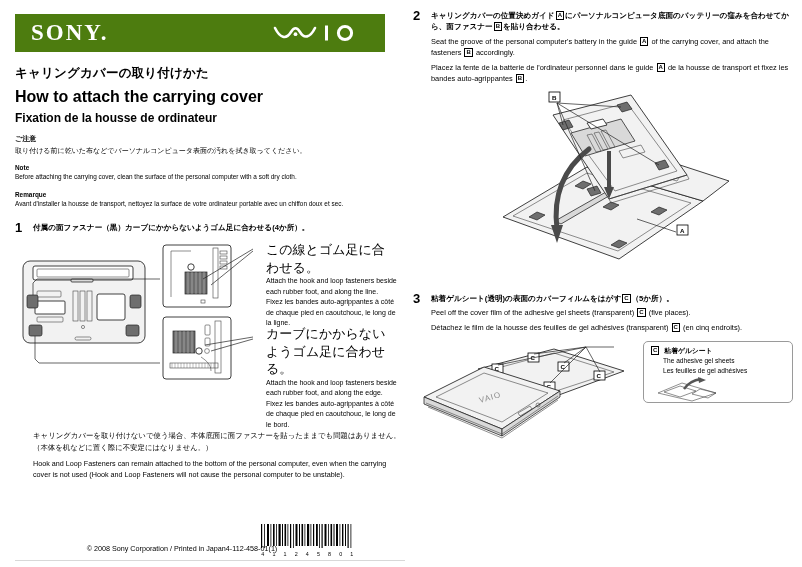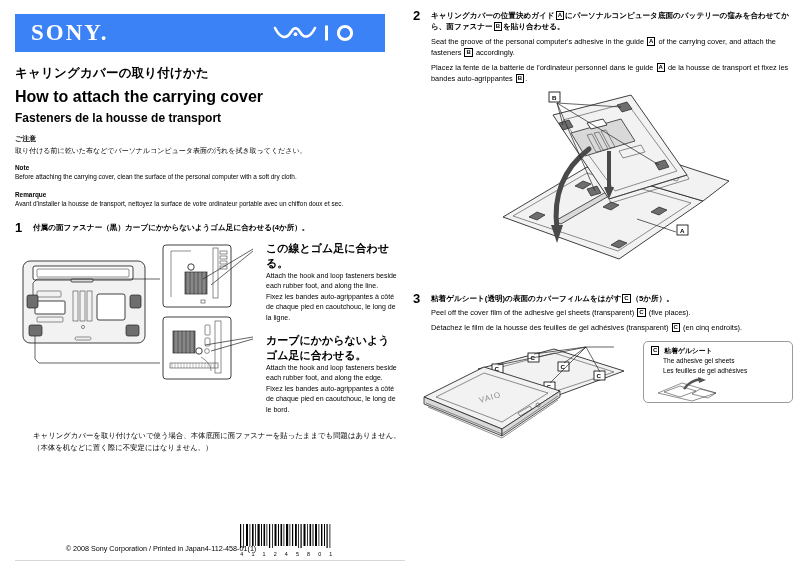--- a/index.html
+++ b/index.html
@@ -24,21 +24,21 @@
 
   
   .col-left { position: absolute; left: 15px; top: 14px; width: 390px; }
   .col-right { position: absolute; left: 413px; top: 10px; width: 380px; }
 
   
   .banner {
     position: relative;
     width: 370px;
     height: 38px;
-    background: #3b82f6;
+    background: #4d7c0f;
     display: flex;
     align-items: center;
     justify-content: space-between;
     padding: 0 16px;
     box-sizing: border-box;
   }
   .sony-word {
     color: #fff;
     font-family: "Liberation Serif", serif;
     font-weight: bold;
@@ -109,39 +109,39 @@
     padding: 0 1px;
     vertical-align: 1px;
     margin: 0 1px;
     font-family: "Liberation Sans", sans-serif;
   }
 
   
   .fig1 { position: relative; width: 390px; height: 165px; margin-top: 6px; }
   .callout-text { position: absolute; width: 132px; }
   .callout-title {
-    font-size: 11px;
-    font-weight: bold;
+    font-size: 13px;
+    font-weight: normal;
     line-height: 1.35;
   }
   .callout-body {
     font-size: 7px;
     line-height: 1.5;
   }
 
   
   .tail { margin-top: 26px; margin-left: 18px; width: 372px; }
   .tail .p-ja { font-size: 7.4px; line-height: 1.6; }
   .tail .p-en { font-size: 7.2px; line-height: 1.5; margin-top: 5px; }
   .tail .p-fr { font-size: 7.2px; line-height: 1.5; margin-top: 5px; }
 
   
   .footer {
     position: absolute;
-    left: 5px;
+    left: 26px;
     top: 524px;
     width: 390px;
     display: flex;
     align-items: flex-end;
     justify-content: center;
   }
   .copyright { font-size: 7.2px; padding-bottom: 4px; }
   .barcode-wrap { position: relative; margin-left: -18px; }
   .barcode { display: block; }
   .barcode-digits {
@@ -203,21 +203,21 @@
           <path d="M2 6 C7 16, 13 18, 18 10 C21 5, 24 5, 27 10 C31 17, 37 16, 42 6" fill="none" stroke="#ffffff" stroke-width="2.6" stroke-linecap="round"></path>
           <circle cx="22.5" cy="12.2" r="1.9" fill="#ffffff"></circle>
           <rect x="52" y="3.5" width="3" height="15" fill="#ffffff"></rect>
           <circle cx="72" cy="11" r="6.6" fill="none" stroke="#ffffff" stroke-width="3"></circle>
         </svg>
       </span>
     </div>
 
     <div class="title-ja">キャリングカバーの取り付けかた</div>
     <div class="title-en">How to attach the carrying cover</div>
-    <div class="title-fr">Fasteners de la housse de transport</div>
+    <div class="title-fr">Fixation de la housse de ordinateur</div>
 
     <div class="note-head ja">ご注意</div>
     <div class="note-body ja">取り付ける前に乾いた布などでパーソナルコンピュータ表面の汚れを拭き取ってください。</div>
     <div class="note-head">Note</div>
     <div class="note-body">Before attaching the carrying cover, clean the surface of the personal computer with a soft dry cloth.</div>
     <div class="note-head">Remarque</div>
     <div class="note-body">Avant d'installer la housse de transport, nettoyez la surface de votre ordinateur portable avec un chiffon doux et sec.</div>
 
     <div class="step">
       <div class="step-num">1</div>
@@ -299,39 +299,40 @@
         <path class="lead" d="M190 106 L238 98"></path>
         <path class="lead" d="M196 112 L238 100"></path>
       </svg>
 
       <div class="callout-text" style="left:251px; top:2px;">
         <div class="callout-title">この線とゴム足に合わせる。</div>
         <div class="callout-body">Attach the hook and loop fasteners beside each rubber foot, and along the line.</div>
         <div class="callout-body">Fixez les bandes auto-agrippantes à côté de chaque pied en caoutchouc, le long de la ligne.</div>
       </div>
 
-      <div class="callout-text" style="left:251px; top:94px;">
+      <div class="callout-text" style="left:251px; top:86px;">
         <div class="callout-title">カーブにかからないようゴム足に合わせる。</div>
         <div class="callout-body">Attach the hook and loop fasteners beside each rubber foot, and along the edge.</div>
         <div class="callout-body">Fixez les bandes auto-agrippantes à côté de chaque pied en caoutchouc, le long de le bord.</div>
       </div>
     </div>
 
     <div class="tail">
       <div class="p-ja">キャリングカバーを取り付けないで使う場合、本体底面に面ファスナーを貼ったままでも問題はありません。（本体を机などに置く際に不安定にはなりません。）</div>
+      <div class="p-en">Hook and Loop Fasteners can remain attached to the bottom of the personal computer, even when the carrying cover is not used (Hook and Loop Fasteners will not cause the personal computer to be unstable).</div>
     </div>
   </div>
 
   <div class="col-right">
 
     <div class="step" style="margin-top:0;">
       <div class="step-num">2</div>
       <div class="step-body">
         <div class="s-ja"><span>キャリングカバーの位置決めガイド</span><span class="mark">A</span><span>にパーソナルコンピュータ底面のバッテリーの窪みを合わせてから、面ファスナー</span><span class="mark">B</span><span>を貼り合わせる。</span></div>
-        <div class="s-en"><span>Seat the groove of the personal computer's adhesive in the guide</span> <span class="mark">A</span> <span>of the carrying cover, and attach the fasteners</span> <span class="mark">B</span> <span>accordingly.</span></div>
+        <div class="s-en"><span>Seat the groove of the personal computer's battery in the guide</span> <span class="mark">A</span> <span>of the carrying cover, and attach the fasteners</span> <span class="mark">B</span> <span>accordingly.</span></div>
         <div class="s-fr"><span>Placez la fente de la batterie de l'ordinateur personnel dans le guide</span> <span class="mark">A</span> <span>de la housse de transport et fixez les bandes auto-agrippantes</span> <span class="mark">B</span><span>.</span></div>
       </div>
     </div>
 
     <div class="fig2">
       <svg class="art" style="left:78px; top:0;" width="250" height="190" viewBox="0 0 250 190">
 
         <path class="lt" d="M12 128 L96 78 L212 112 L128 170 Z"></path>
         <path class="ln-thin" fill="none" d="M22 127 L96 84 L200 114 L127 162 Z"></path>
 

